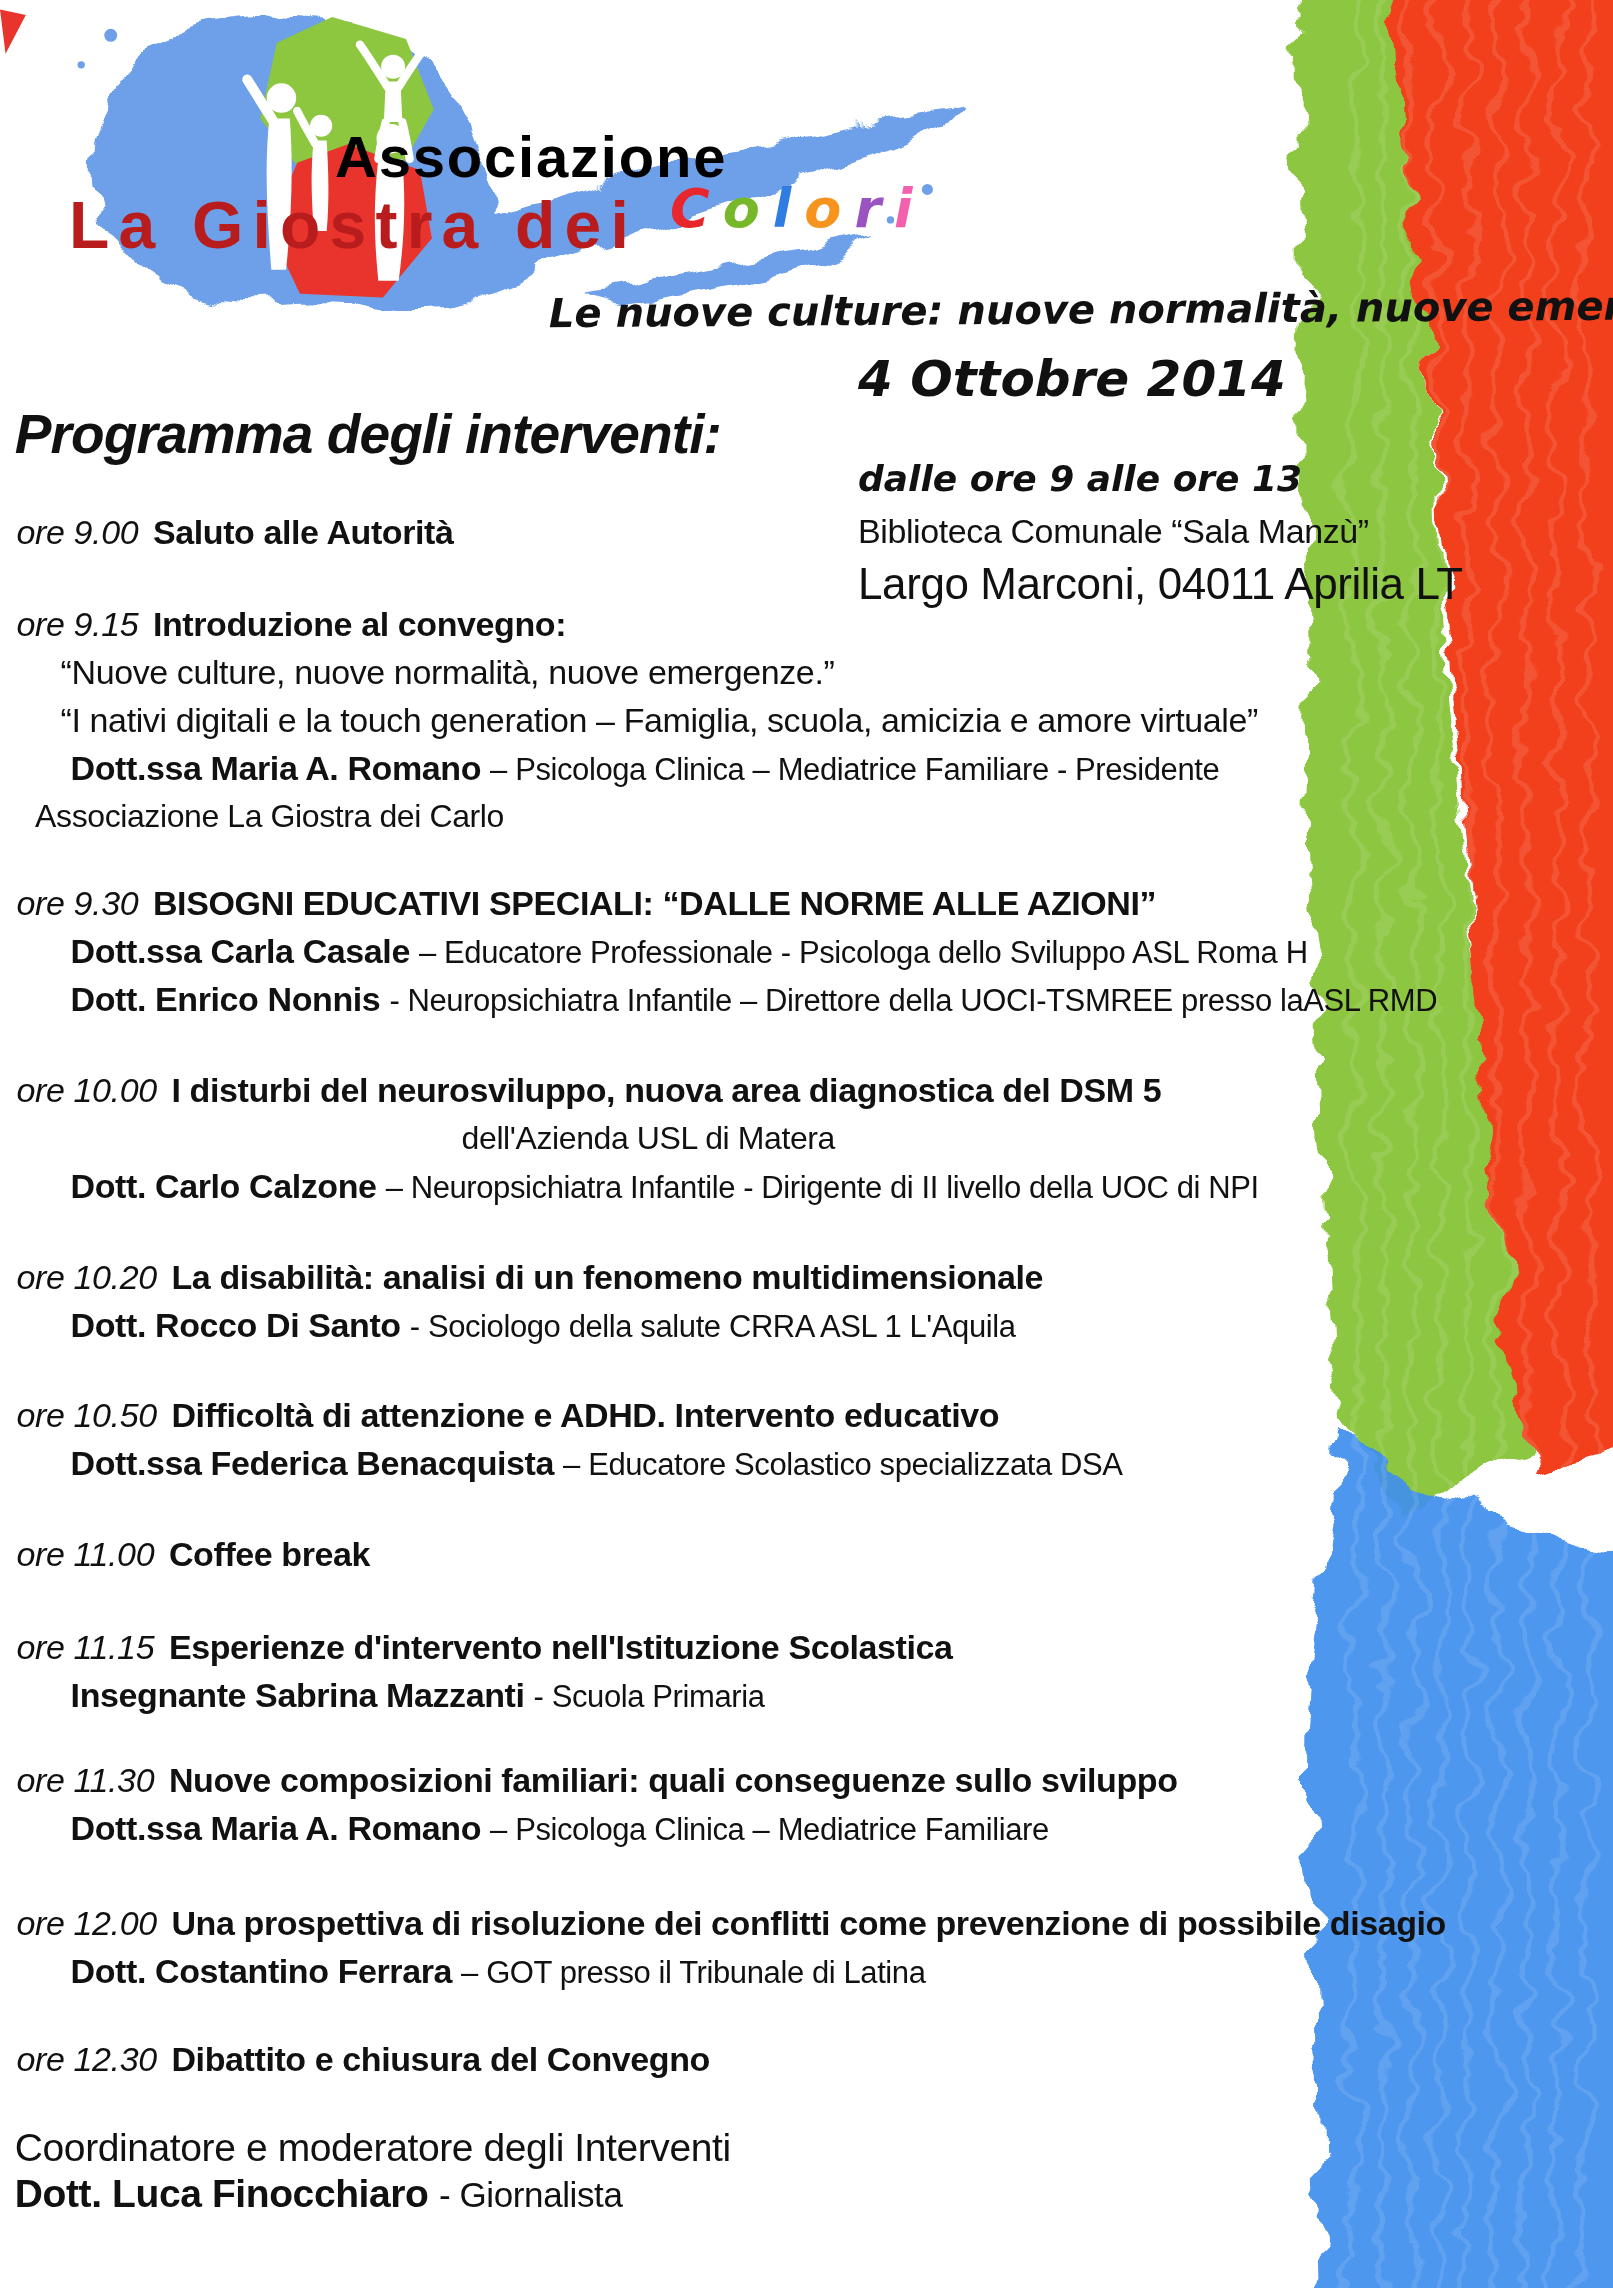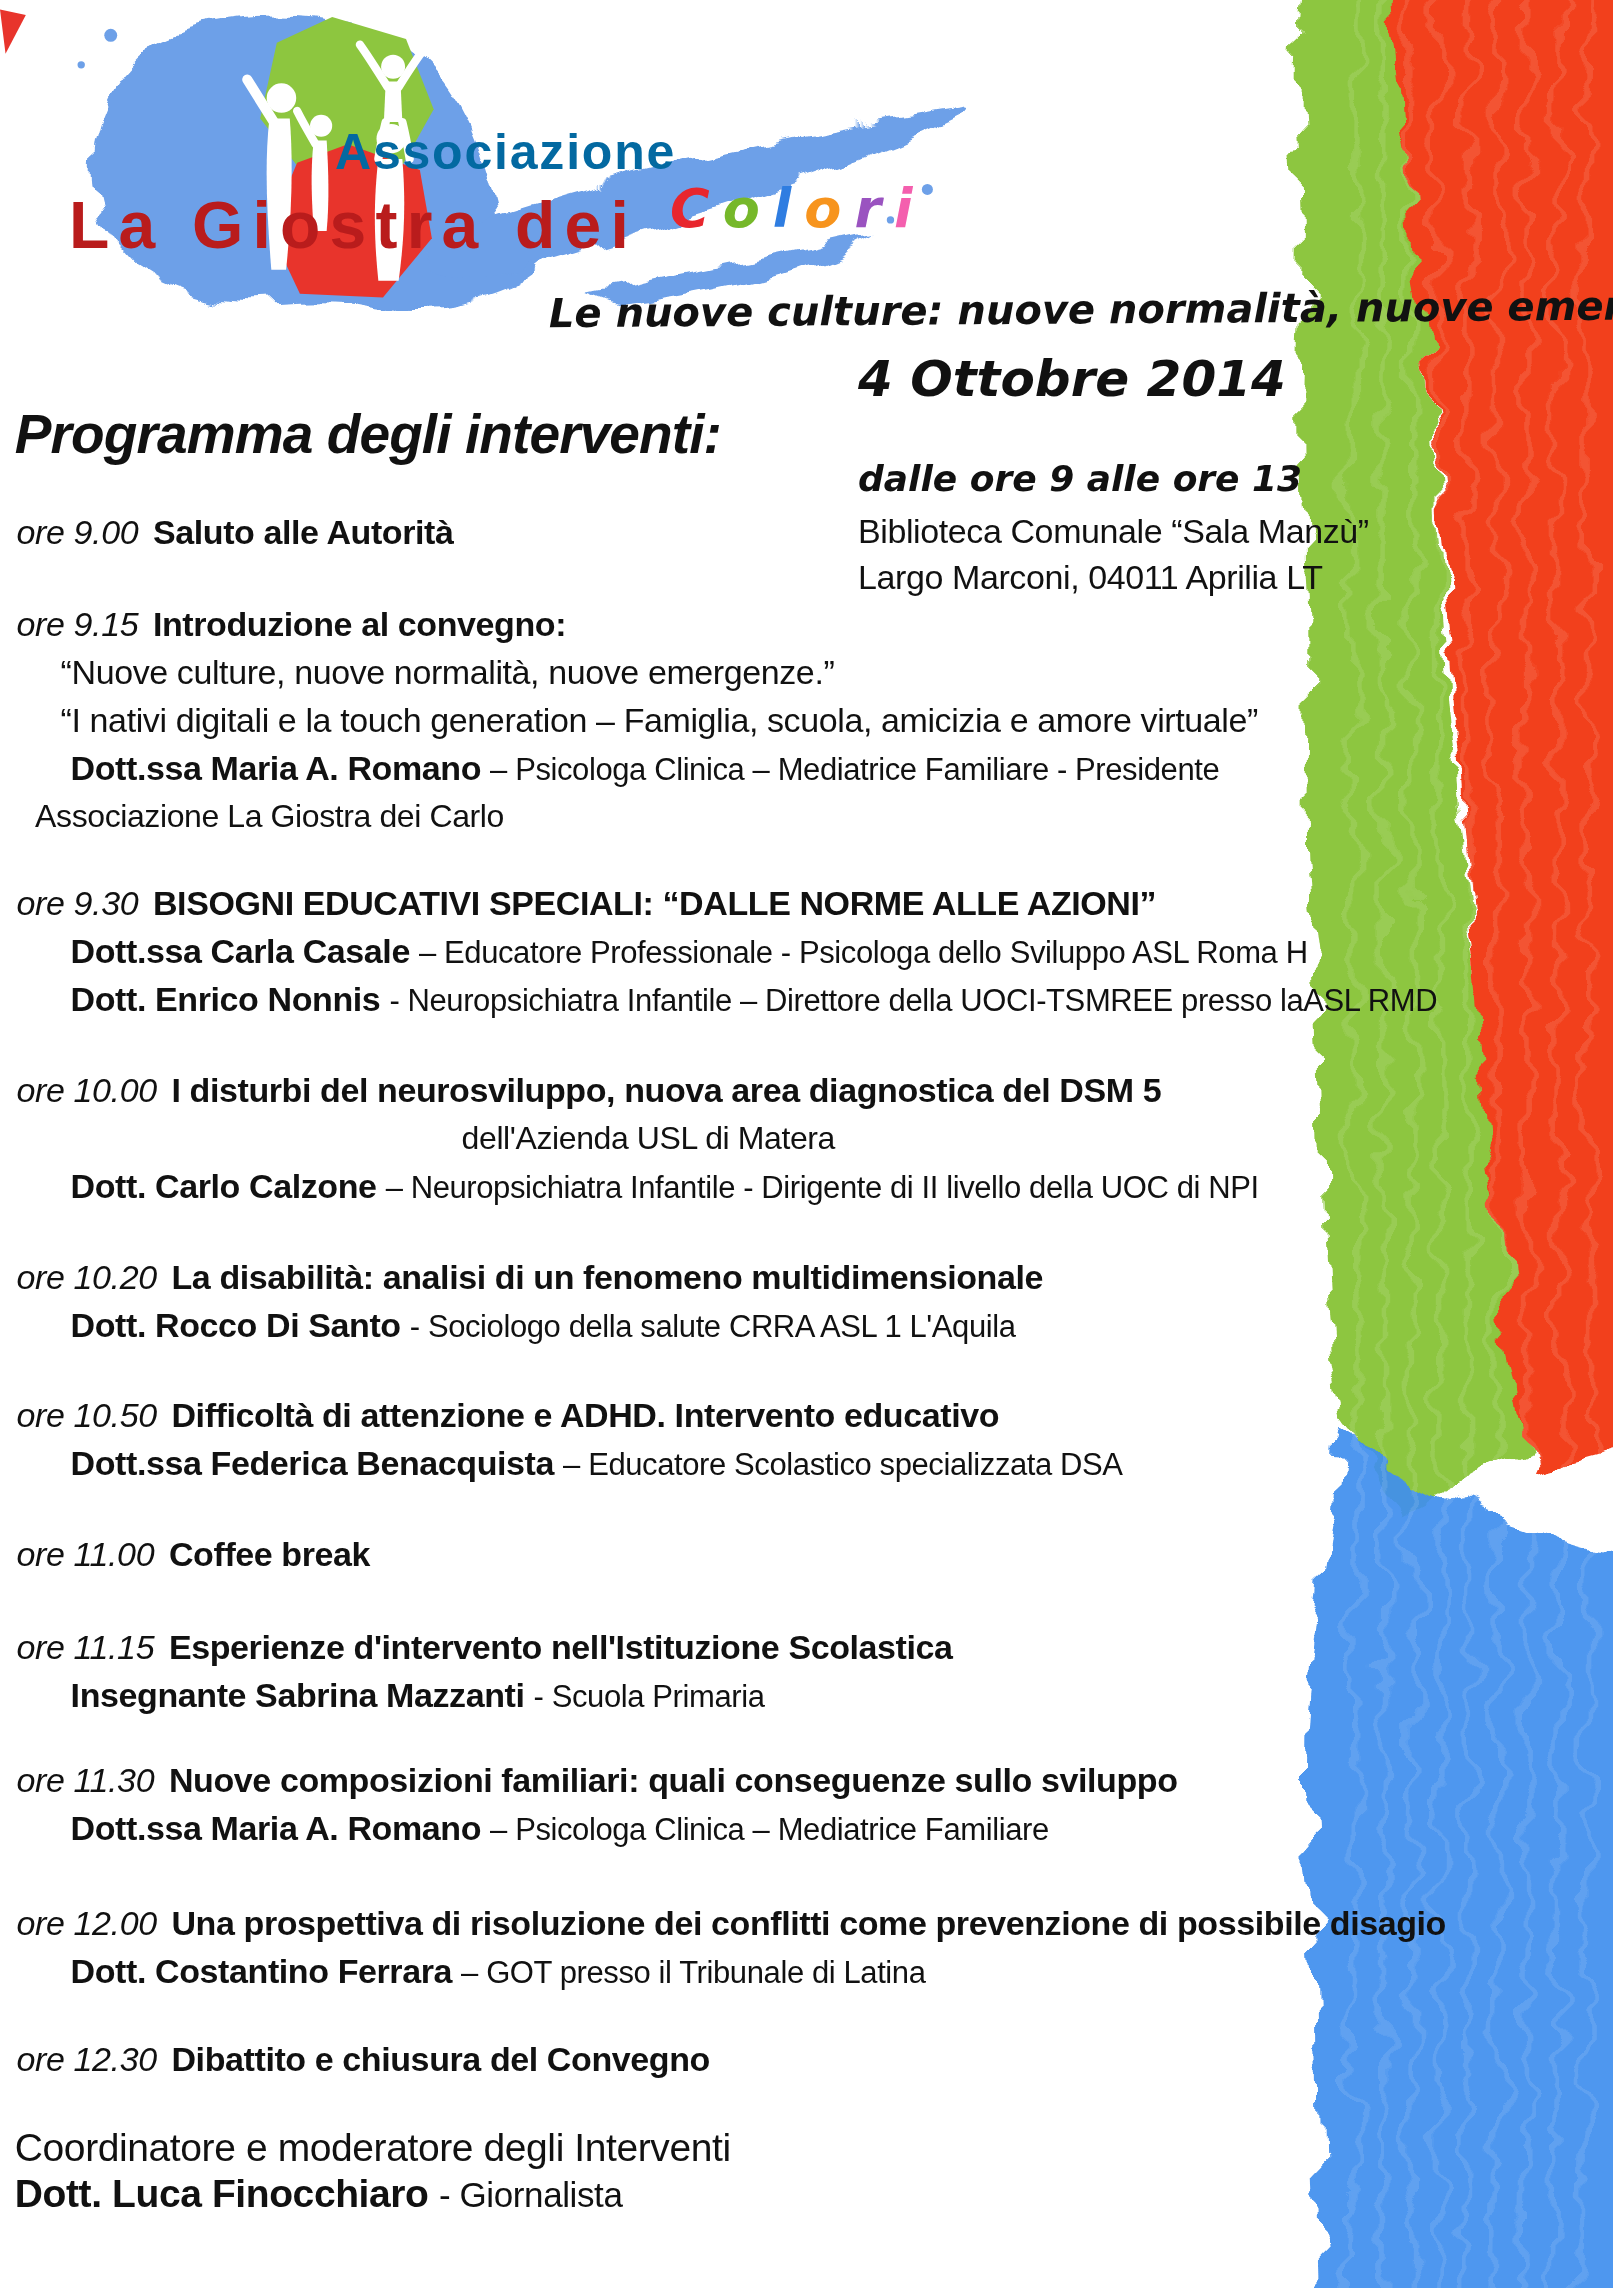--- a/index.html
+++ b/index.html
@@ -6,31 +6,31 @@
   body{
     width:1613px;height:2289px;position:relative;overflow:hidden;
     background:#ffffff;
     font-family:"Liberation Sans",sans-serif;
     color:#111;
   }
   .abs{position:absolute;white-space:nowrap;}
   
   #deco{position:absolute;left:0;top:0;width:1613px;height:2289px;z-index:0;}
   
-  .assoc{left:335px;top:123px;font-size:50px;font-weight:700;letter-spacing:1.8px;color:#0369a1;z-index:2;}
+  .assoc{left:335px;top:123px;font-size:58px;font-weight:700;letter-spacing:1.8px;color:#000000;z-index:2;}
   .giostra{left:69px;top:187px;font-size:66px;font-weight:700;letter-spacing:9.2px;color:#b91c1c;z-index:2;}
   .colori{left:670px;top:177px;font-size:54px;font-weight:700;font-style:italic;letter-spacing:13px;z-index:2;font-family:"DejaVu Sans",sans-serif;}
   
   .hand{font-family:"DejaVu Sans",sans-serif;font-style:italic;}
   .tagline{left:549px;top:286px;font-size:40px;font-weight:700;z-index:2;transform:rotate(-0.4deg);}
   .dateblock{left:858px;top:353px;width:517px;z-index:2;white-space:nowrap;}
   .dateblock .d1{font-size:50px;font-weight:700;height:55px;line-height:52px;}
   .dateblock .d2{font-size:36px;font-weight:700;height:57px;line-height:54px;margin-top:44px;}
   .dateblock .d3{font-size:34px;height:46px;line-height:44px;letter-spacing:-0.4px;}
-  .dateblock .d4{font-size:34px;height:46px;line-height:44px;letter-spacing:-0.4px;}
+  .dateblock .d4{font-size:44px;height:46px;line-height:44px;letter-spacing:-0.4px;margin-top:7px;}
   .heading{left:14.8px;top:402px;font-size:55px;font-weight:700;font-style:italic;letter-spacing:-0.9px;z-index:2;}
   
   .entry{position:absolute;left:16.6px;z-index:2;white-space:nowrap;letter-spacing:-0.4px;}
   .line{height:48px;line-height:48px;font-size:34px;}
   .time{font-style:italic;margin-right:14.8px;}
   .title{font-weight:700;}
   .quote{padding-left:44px;}
   .speaker{padding-left:54px;}
   .sname{font-weight:700;}
   .srole{font-size:31px;}

